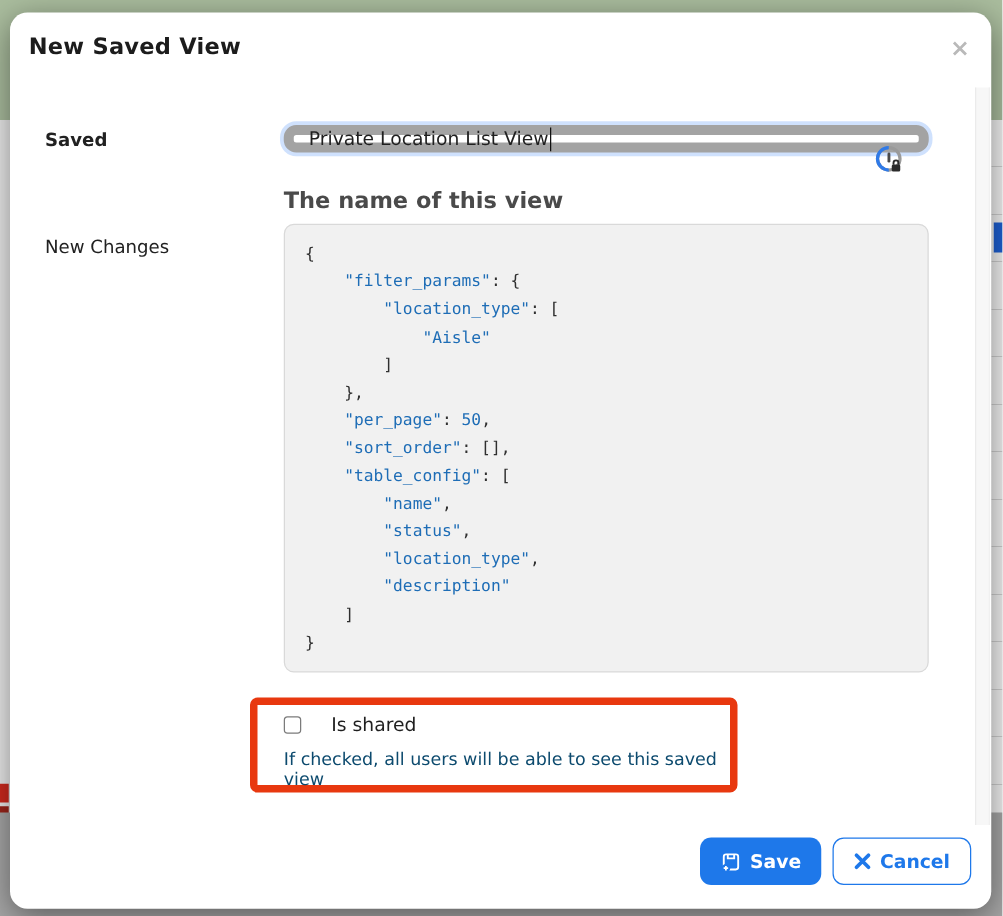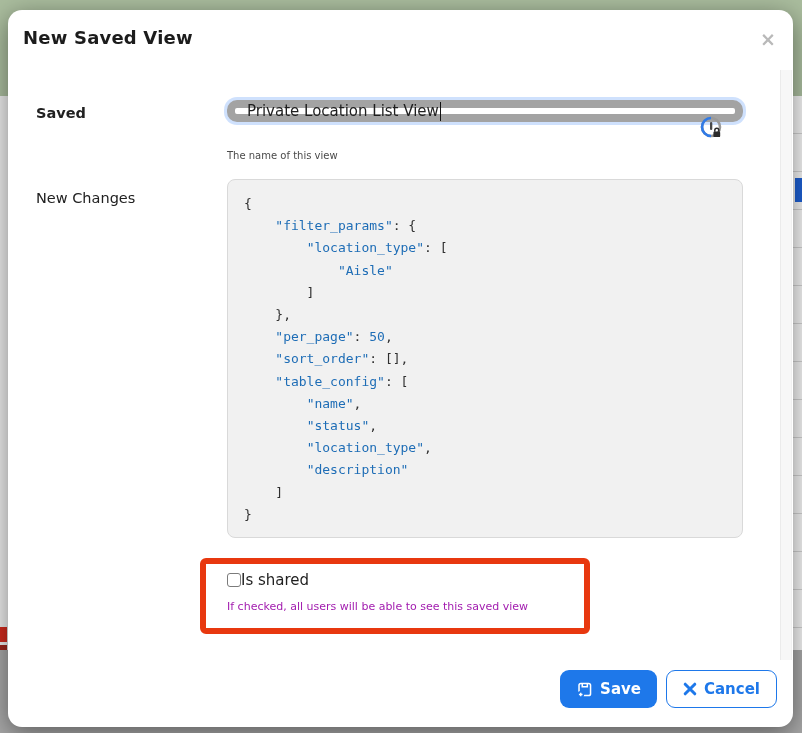--- a/index.html
+++ b/index.html
@@ -28,40 +28,40 @@
 
   
   .name-input { position:absolute; left:219px; top:90px; width:516px; height:22px;
                 border:8px solid #a3a3a3; border-radius:10px; background:#fff;
                 box-shadow:0 0 0 3px rgba(84,148,247,.28);
                 display:flex; align-items:center; padding:0 12px; }
   .name-input .txt { font-size:15px; color:#1f1f1f; }
   .caret { width:1.5px; height:19px; background:#111; margin-left:1px; }
   .op-icon { position:absolute; right:10px; top:7px; width:26px; height:26px; }
 
-  .helper { color:#4a4a4a; font-size:10px; position:absolute; }
+  .helper { color:#4a4a4a; font-size:18px; position:absolute;font-weight:bold; }
   .name-helper { left:219px; top:140px; }
 
   
   .code-block { position:absolute; left:219px; top:169px; width:516px; height:359px;
                 background:#f1f1f1; border:1px solid #d9d9d9; border-radius:8px;
                 padding:13px 16px; overflow:hidden; }
   .code-line { font-family:"DejaVu Sans Mono","Liberation Mono",monospace; font-size:13px;
                line-height:22.2px; white-space:pre; }
   .tok-p { color:#2f2f2f; }
   .tok-s { color:#1e6db6; }
   .tok-n { color:#1e6db6; }
 
   
   .highlight-box { position:absolute; left:192px; top:548px; width:390px; height:76px;
                    border:6px solid #e8380f; border-radius:6px; padding:7px 0 0 21px; }
-  .cb-row { display:flex; align-items:center; gap:0; }
+  .cb-row { display:flex; align-items:center; gap:24px; }
   .checkbox { width:14px; height:14px; border:1.5px solid #7b7b7b; border-radius:3px; background:#fff; flex:0 0 auto; }
   .cb-label { font-size:15px; color:#1f1f1f; }
-  .shared-helper { margin-top:11px; color:#a21caf; font-size:11px; }
+  .shared-helper { margin-top:11px; color:#0c4a6e; font-size:14px; }
 
   
   .scroll-track { position:absolute; right:1px; top:60px; width:12px; height:590px;
                   background:#f7f7f7; border-left:1px solid #ebebeb; border-right:1px solid #f0f0f0; }
 
   
   .footer { position:absolute; right:16px; top:660px; display:flex; gap:9px; }
   .btn { height:38px; border-radius:9px; display:flex; align-items:center; justify-content:center;
          gap:7px; font-size:15px; font-weight:600; cursor:pointer;
          font-family:"DejaVu Sans","Liberation Sans",sans-serif; }

